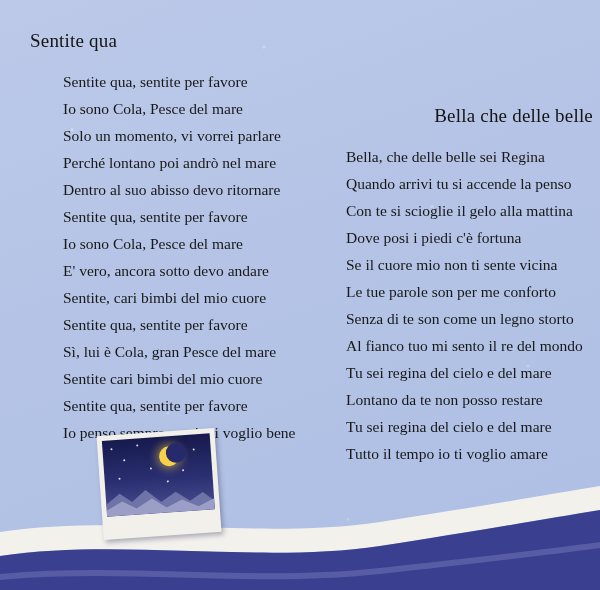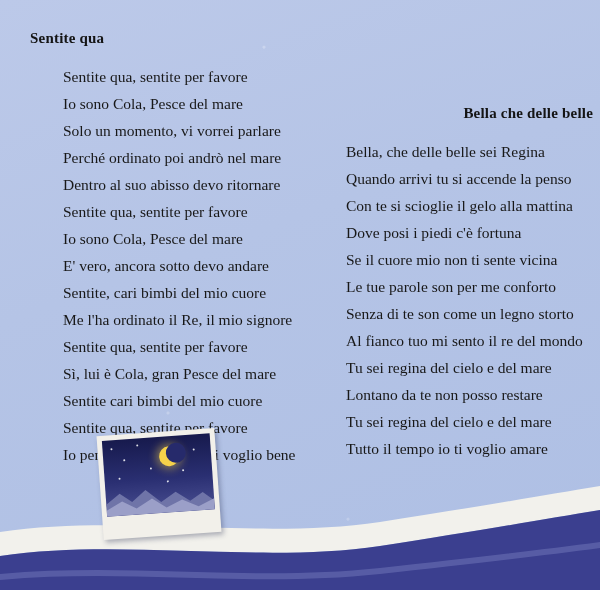--- a/index.html
+++ b/index.html
@@ -46,22 +46,22 @@
   
   .col {
     position: absolute;
     z-index: 3;
   }
   .col-left  { left: 30px; top: 30px;  width: 290px; }
   .col-right { left: 313px; top: 105px; width: 280px; }
 
   .song-title {
     font-family: "Liberation Serif", serif;
-    font-weight: bold;
-    font-size: 15px;
+    font-weight: normal;
+    font-size: 19px;
     color: #141414;
     letter-spacing: .2px;
     margin: 0 0 14px 0;
   }
   .col-right .song-title { margin-left: 3px; text-align: right; }
 
   .lyrics {
     list-style: none;
     margin: 16px;
     padding: 0;
@@ -129,27 +129,26 @@
 <body>
 
 <div id="page">
 
   <div class="col col-left">
     <h1 class="song-title">Sentite qua</h1>
     <ul class="lyrics">
       <li>Sentite qua, sentite per favore</li>
       <li>Io sono Cola, Pesce del mare</li>
       <li>Solo un momento, vi vorrei parlare</li>
-      <li>Perché ordinato poi andrò nel mare</li>
+      <li>Perché lontano poi andrò nel mare</li>
       <li>Dentro al suo abisso devo ritornare</li>
       <li>Sentite qua, sentite per favore</li>
       <li>Io sono Cola, Pesce del mare</li>
       <li>E' vero, ancora sotto devo andare</li>
       <li>Sentite, cari bimbi del mio cuore</li>
-      <li>Me l'ha ordinato il Re, il mio signore</li>
       <li>Sentite qua, sentite per favore</li>
       <li>Sì, lui è Cola, gran Pesce del mare</li>
       <li>Sentite cari bimbi del mio cuore</li>
       <li>Sentite qua, sentite per favore</li>
       <li>Io penso sempre a voi, vi voglio bene</li>
     </ul>
   </div>
 
   <div class="col col-right">
     <h1 class="song-title">Bella che delle belle</h1>

